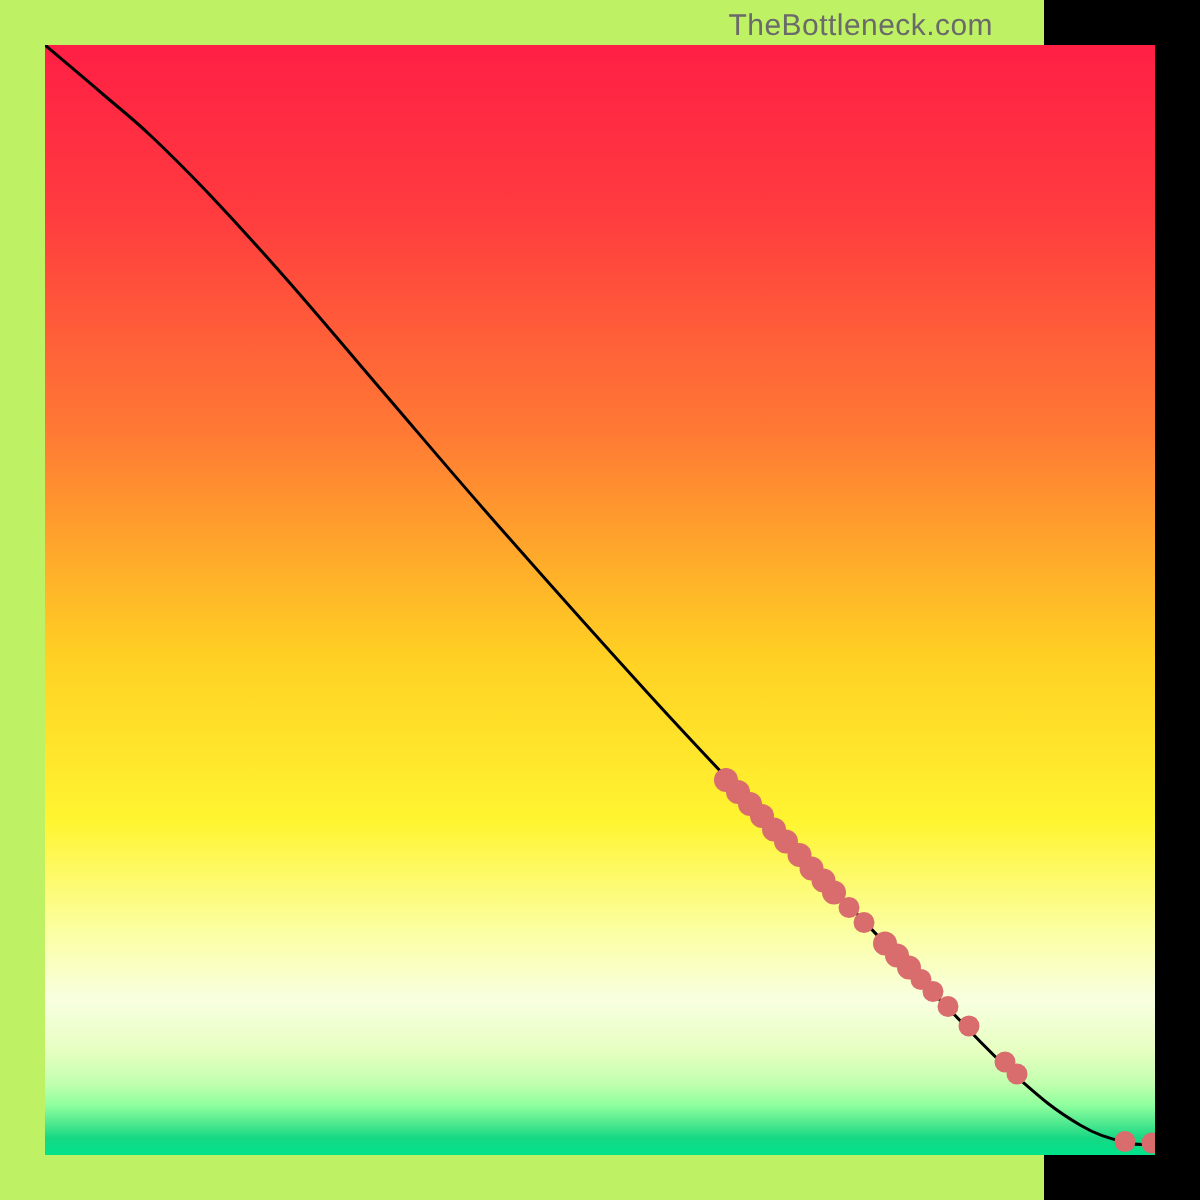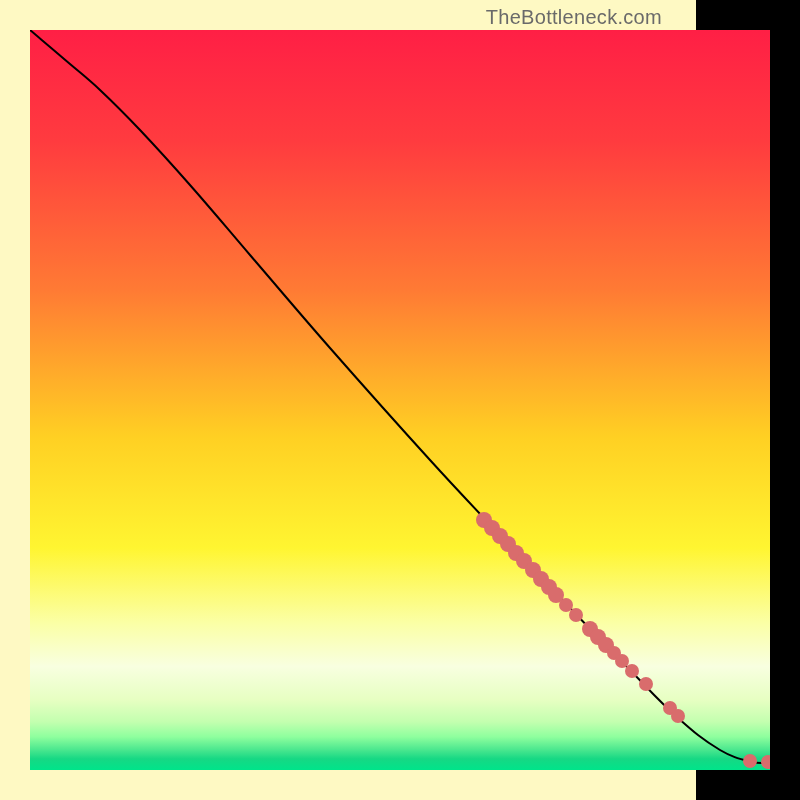--- a/index.html
+++ b/index.html
@@ -8,21 +8,21 @@
     width: 800px;
     height: 800px;
     background: #000;
     overflow: hidden;
     font-family: Arial, Helvetica, sans-serif;
   }
   .stage {
     position: relative;
     width: 696px;
     height: 800px;
-    background: #fef9c3;
+    background: #bef264;
   }
   .plot {
     position: absolute;
     left: 30px;
     top: 30px;
     width: 740px;
     height: 740px;
     overflow: hidden;
   }
   .gradient {

